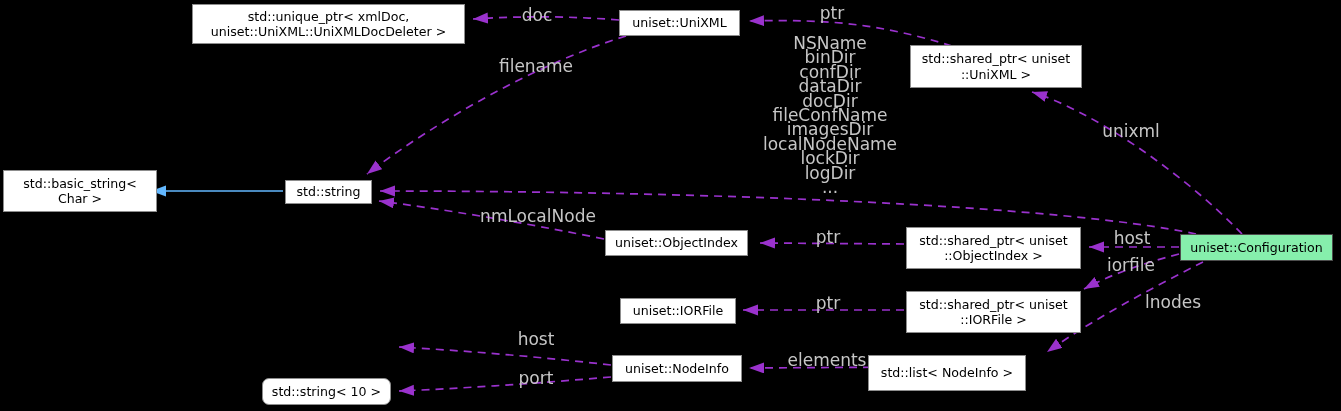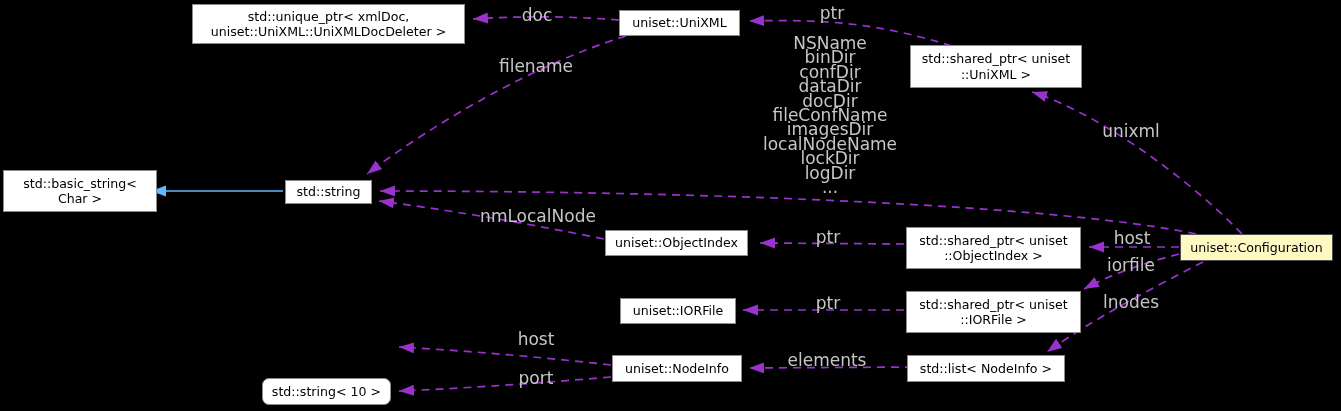--- a/index.html
+++ b/index.html
@@ -25,21 +25,21 @@
     font-size: 12.6px;
     line-height: 1.22;
     display: flex;
     align-items: center;
     justify-content: center;
     text-align: center;
     white-space: pre-line;
     cursor: pointer;
   }
   .node.highlight {
-    background: #fef9c3;
+    background: #86efac;
     border-color: #4d4d4d;
     cursor: default;
   }
   .edge-label {
     position: absolute;
     transform: translateX(-50%);
     color: #c6c6c6;
     font-size: 17px;
     line-height: 14.4px;
     white-space: pre-line;
@@ -98,21 +98,21 @@
   <div class="node" style="left:906px; top:227px; width:175px; height:42px;">std::shared_ptr&lt; uniset
 ::ObjectIndex &gt;</div>
 
   <div class="node" style="left:620px; top:298px; width:116px; height:26px;">uniset::IORFile</div>
 
   <div class="node" style="left:906px; top:291px; width:175px; height:42px;">std::shared_ptr&lt; uniset
 ::IORFile &gt;</div>
 
   <div class="node" style="left:612px; top:355px; width:130px; height:27px;">uniset::NodeInfo</div>
 
-  <div class="node" style="left:907px; top:355px; width:158px; height:27px;text-align:right;">std::list&lt; NodeInfo &gt;</div>
+  <div class="node" style="left:868px; top:355px; width:158px; height:36px;text-align:right;">std::list&lt; NodeInfo &gt;</div>
 
 
   <div class="node" style="left:262px; top:378px; width:129px; height:27px;border-radius:7px;">std::string&lt; 10 &gt;</div>
 
   <div class="node highlight" style="left:1180px; top:234px; width:153px; height:27px;">uniset::Configuration</div>
 
   <div class="edge-label" style="left:537px; top:8px;">doc</div>
   <div class="edge-label" style="left:832px; top:6px;">ptr</div>
   <div class="edge-label" style="left:536px; top:59px;">filename</div>
   <div class="edge-label" style="left:830px; top:36px;">NSName
@@ -123,20 +123,20 @@
 fileConfName
 imagesDir
 localNodeName
 lockDir
 logDir
 ...</div>
   <div class="edge-label" style="left:538px; top:209px;">nmLocalNode</div>
   <div class="edge-label" style="left:1131px; top:124px;">unixml</div>
   <div class="edge-label" style="left:1132px; top:231px;">host</div>
   <div class="edge-label" style="left:1131px; top:258px;">iorfile</div>
-  <div class="edge-label" style="left:1131px; top:295px;">lnodes</div>
+  <div class="edge-label" style="left:1173px; top:295px;">lnodes</div>
   <div class="edge-label" style="left:828px; top:230px;">ptr</div>
   <div class="edge-label" style="left:828px; top:296px;">ptr</div>
   <div class="edge-label" style="left:827px; top:353px;">elements</div>
   <div class="edge-label" style="left:536px; top:332px;">host</div>
   <div class="edge-label" style="left:536px; top:371px;">port</div>
 
 </div>
 
 </body></html>

